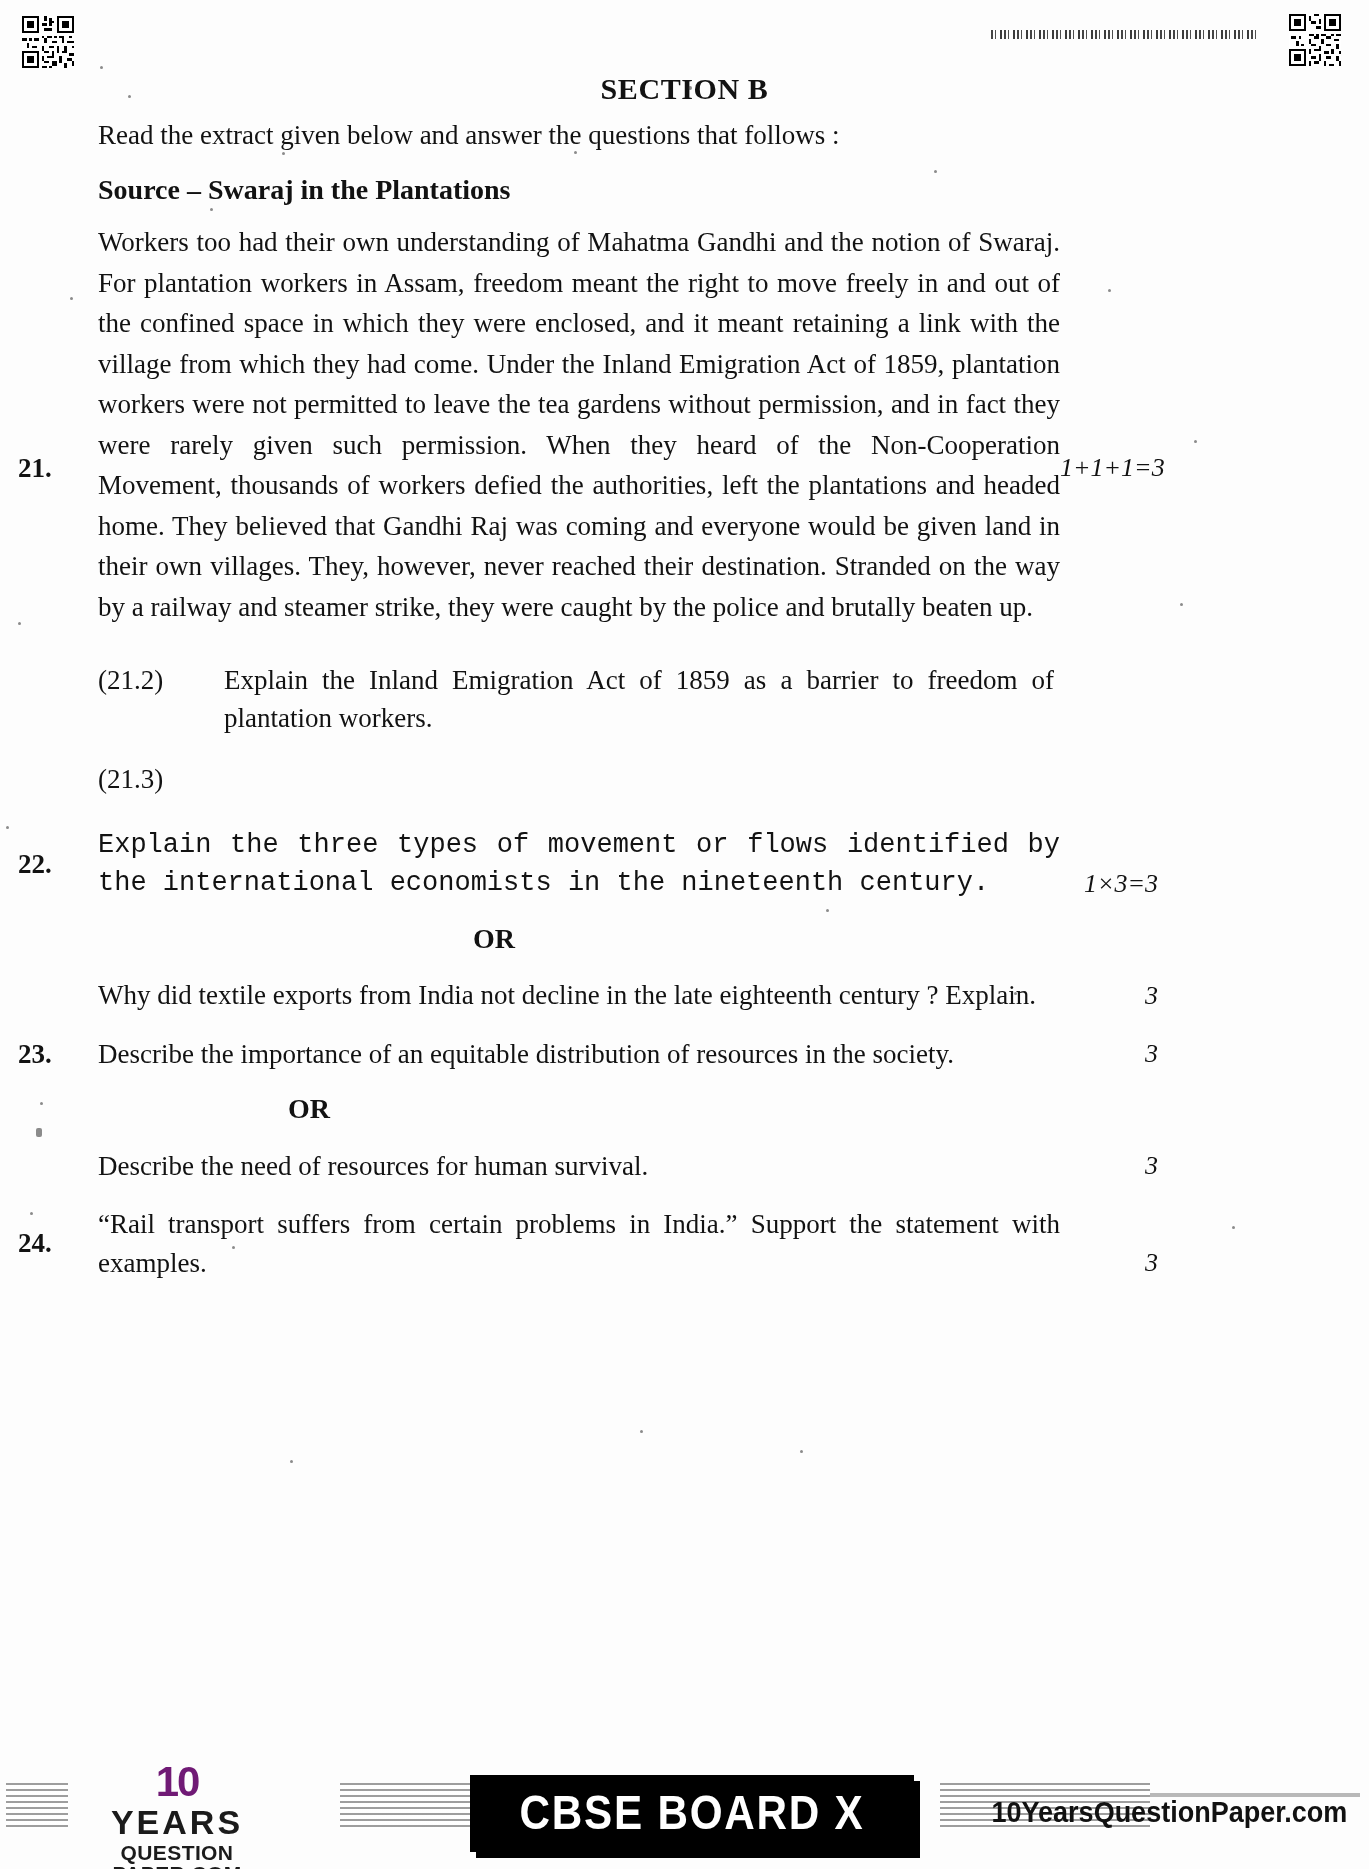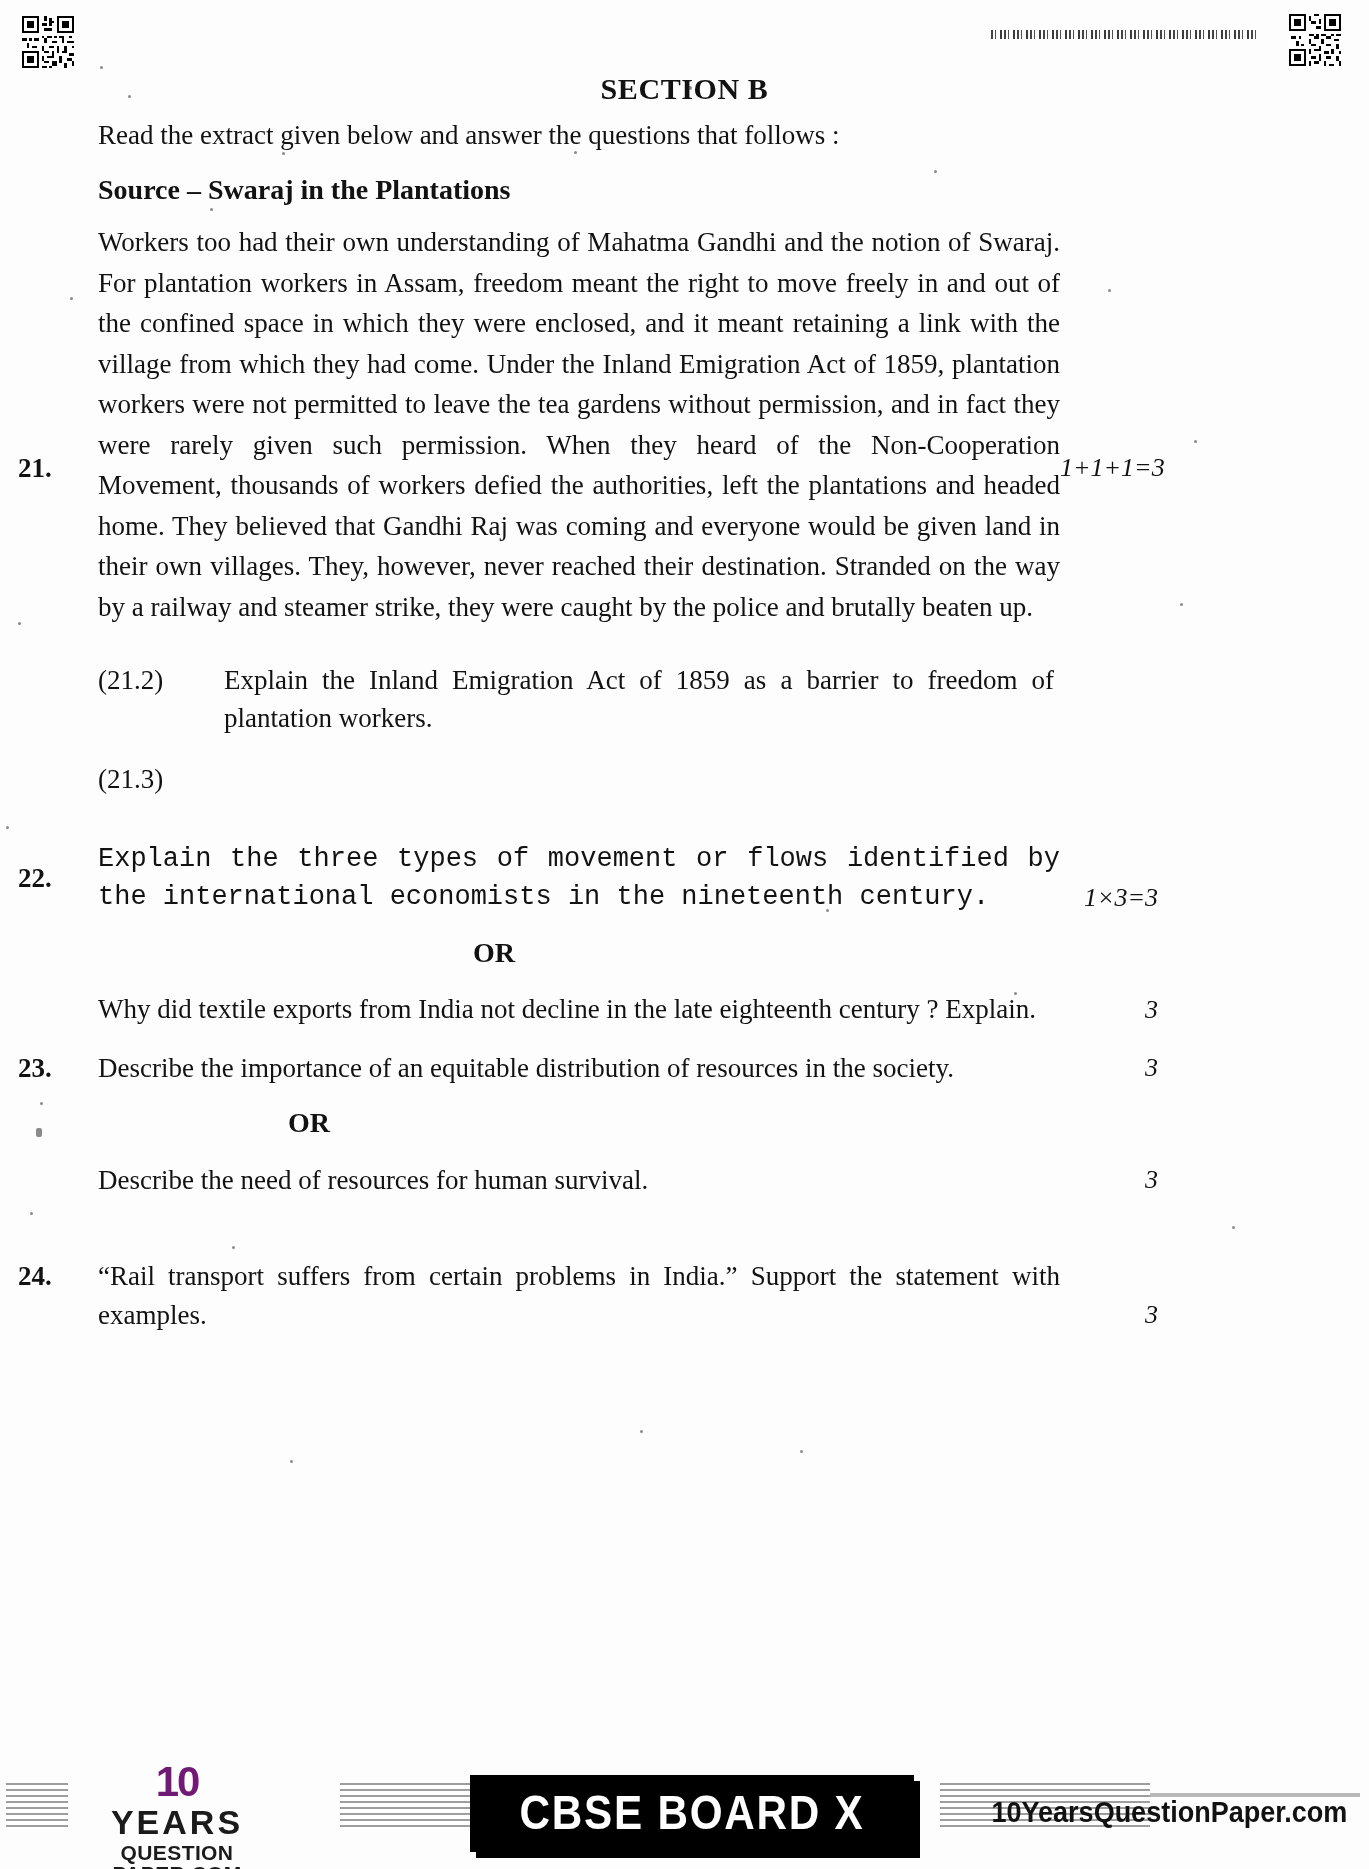--- a/index.html
+++ b/index.html
@@ -423,21 +423,21 @@
             <div class="sub-text just-all">Explain the Inland Emigration Act of 1859 as a barrier to freedom of plantation workers.</div>
           </div>
           <div class="sub-row">
             <div class="sub-num">(21.3)</div>
           </div>
         </div>
       </div>
       <div class="marks">1+1+1=3</div>
     </div>
 
-    <div class="q-row" style="margin-top:20px;">
+    <div class="q-row" style="margin-top:6px;">
       <div class="q-num">22.</div>
       <div class="q-body">
         <div class="justify just-all" style="text-align-last:left;font-family:Liberation Mono, monospace;">Explain the three types of movement or flows identified by the international economists in the nineteenth century.</div>
       </div>
       <div class="marks" style="align-self:flex-end;">1×3=3</div>
     </div>
 
     <div class="q-row">
       <div class="q-num"></div>
       <div class="q-body">
@@ -464,21 +464,21 @@
         <div class="justify">Describe the need of resources for human survival.</div>
       </div>
       <div class="marks" style="align-self:flex-end;">3</div>
     </div>
 
     <div class="block-gap"></div>
 
     <div class="q-row">
       <div class="q-num">24.</div>
       <div class="q-body">
-        <div class="justify just-all" style="text-align-last:left;margin-top:38px;">“Rail transport suffers from certain problems in India.” Support the statement with examples.</div>
+        <div class="justify just-all" style="text-align-last:left;">“Rail transport suffers from certain problems in India.” Support the statement with examples.</div>
       </div>
       <div class="marks" style="align-self:flex-end;">3</div>
     </div>
 
   </div>
 
   <div class="footer">
     <div class="footer-lines fl-a"></div>
     <div class="footer-lines fl-b"></div>
     <div class="footer-lines fl-c"></div>

